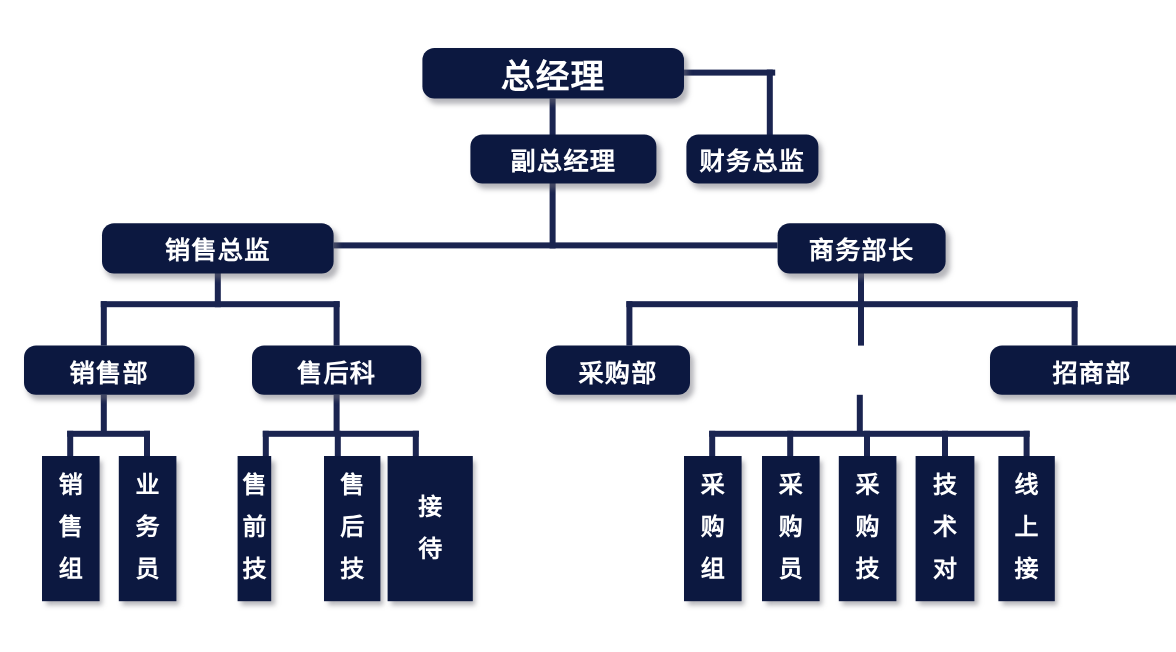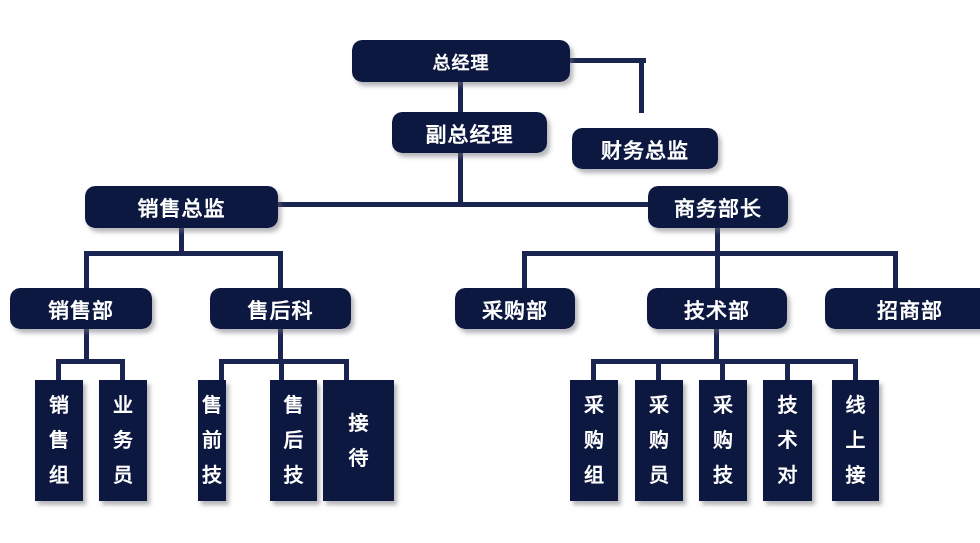--- a/index.html
+++ b/index.html
@@ -26,21 +26,21 @@
     background:var(--box);
     border-radius:10px;
     color:var(--txt);
     font-weight:700;
     font-size:21px;
     display:flex;align-items:center;justify-content:center;
     box-shadow:3px 4px 4px rgba(110,110,120,0.5);
     letter-spacing:1px;
     white-space:nowrap;
   }
-  .hnode.root{font-size:18px;}
+  .hnode.root{font-size:28px;}
   
   .vnode{
     position:absolute;
     top:380px;height:121px;width:48px;
     background:var(--box);
     color:var(--txt);
     font-weight:700;
     font-size:20px;
     display:flex;align-items:center;justify-content:center;
     box-shadow:3px 4px 4px rgba(110,110,120,0.5);
@@ -92,29 +92,28 @@
   <div class="line h" style="left:591px;top:359px;width:267px"></div>
   <div class="line v" style="left:591px;top:359px;height:21px"></div>
   <div class="line v" style="left:656px;top:359px;height:21px"></div>
   <div class="line v" style="left:720px;top:359px;height:21px"></div>
   <div class="line v" style="left:785px;top:359px;height:21px"></div>
   <div class="line v" style="left:853px;top:359px;height:21px"></div>
 
   <div class="hnode root" style="left:352px;top:40px;width:218px;height:42px">总经理</div>
 
   <div class="hnode" style="left:392px;top:112px;width:155px">副总经理</div>
-  <div class="hnode" style="left:572px;top:128px;width:146px">财务总监</div>
+  <div class="hnode" style="left:572px;top:112px;width:110px">财务总监</div>
 
   <div class="hnode" style="left:85px;top:186px;width:193px;height:42px">销售总监</div>
   <div class="hnode" style="left:648px;top:186px;width:140px;height:42px">商务部长</div>
 
-  <div class="hnode" style="left:10px;top:288px;width:142px">销售部</div>
+  <div class="hnode" style="left:20px;top:288px;width:142px">销售部</div>
   <div class="hnode" style="left:210px;top:288px;width:141px">售后科</div>
   <div class="hnode" style="left:455px;top:288px;width:120px">采购部</div>
-  <div class="hnode" style="left:647px;top:288px;width:140px">技术部</div>
   <div class="hnode" style="left:825px;top:288px;width:170px">招商部</div>
 
   <div class="vnode" style="left:35px">
     <span>销售组</span>
   </div>
   <div class="vnode" style="left:99px">
     <span>业务员</span>
   </div>
   <div class="vnode" style="left:198px;width:28px">
     <span>售前技</span>

